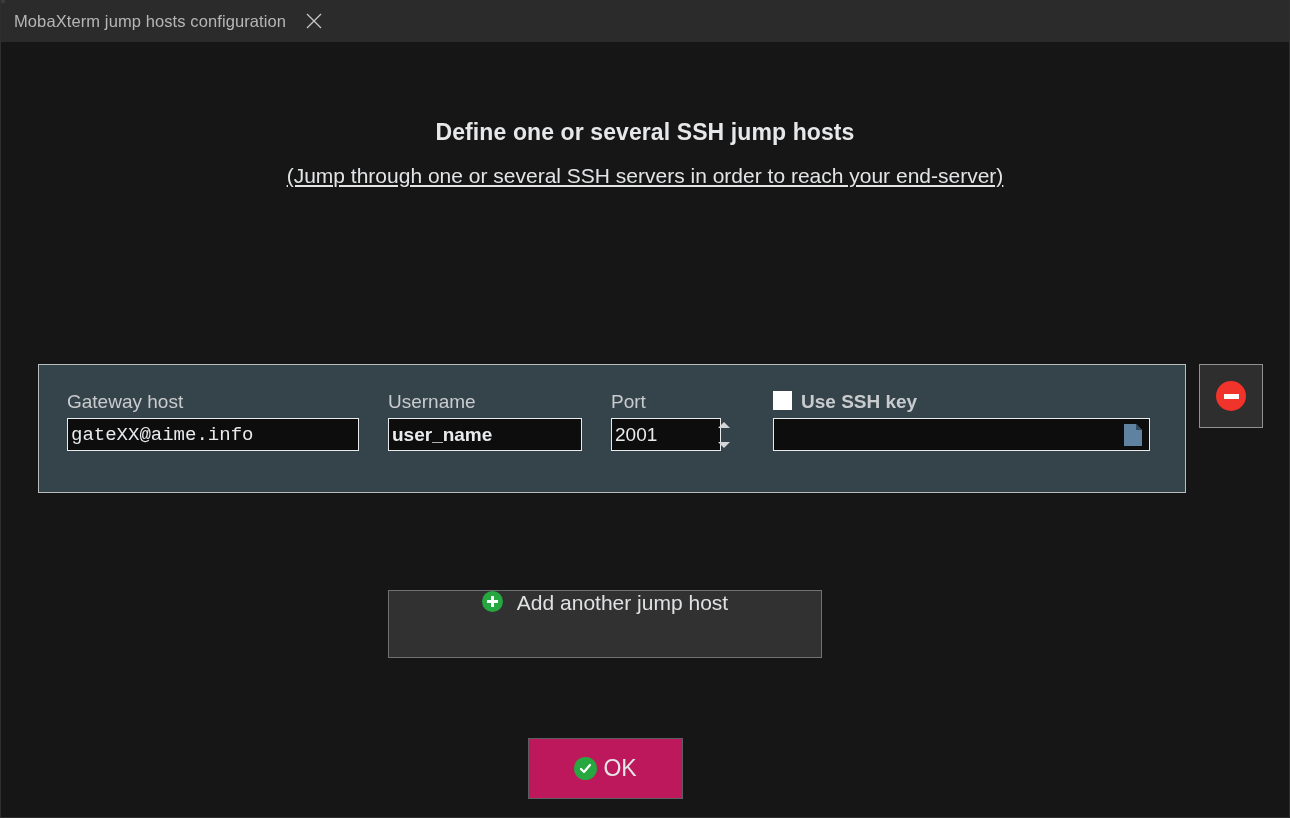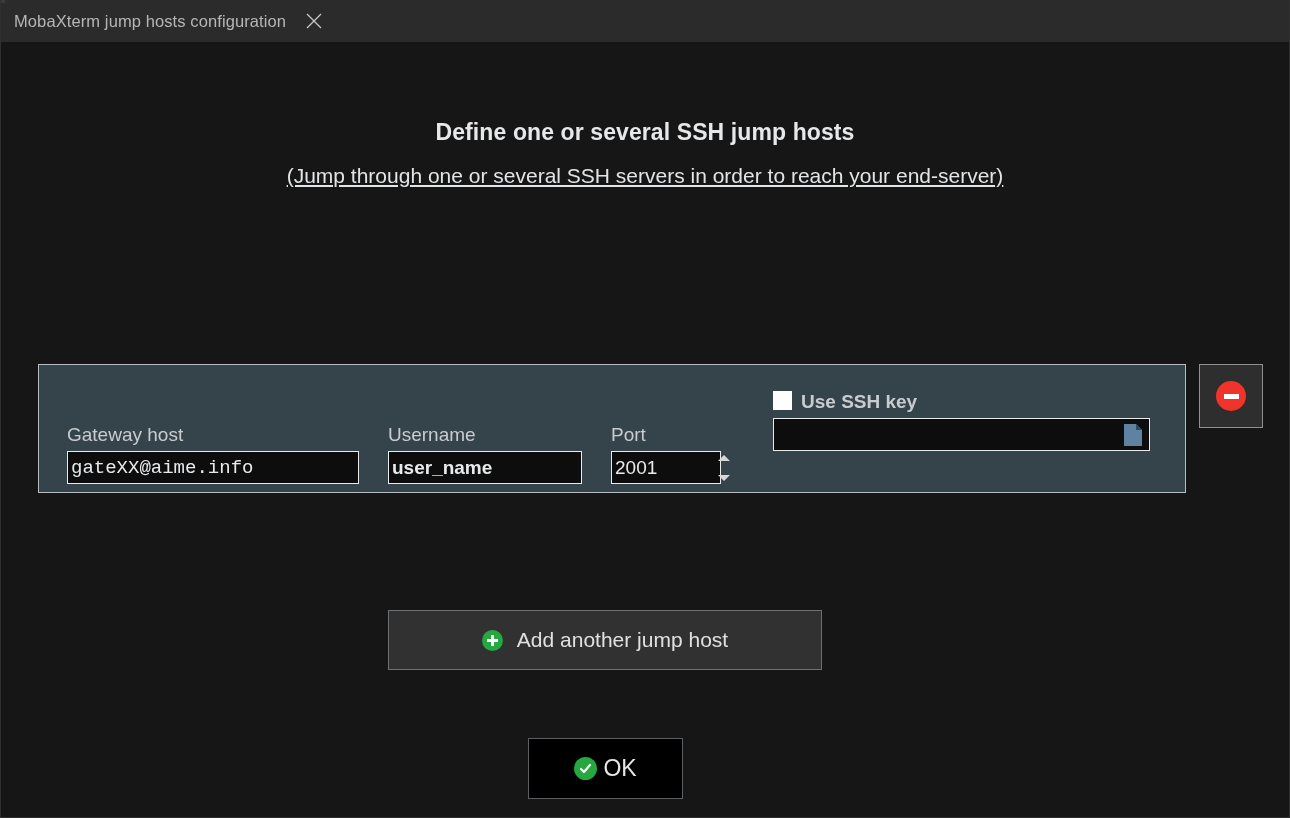--- a/index.html
+++ b/index.html
@@ -105,21 +105,20 @@
   }
   .field {
     display: flex;
     flex-direction: column;
   }
   .field-label {
     font-size: 19px;
     color: #c9ccce;
     margin-bottom: 5px;
     line-height: 22px;
-    margin-top: 33px;
   }
   .text-input {
     background: #0d0d0d;
     border: 1px solid #e9eaea;
     color: #e8eaec;
     font-family: "Liberation Sans", sans-serif;
     font-size: 19px;
     height: 33px;
     padding: 0 3px;
     outline: none;
@@ -207,26 +206,26 @@
     justify-content: center;
   }
   .minus-bar {
     width: 15px; height: 5px;
     background: #ffffff;
   }
 
   
   .add-btn {
     position: absolute;
-    left: 387px; top: 568px;
-    width: 434px; height: 60px;
+    left: 387px; top: 548px;
+    width: 434px; height: 68px;
     background: #313131;
     border: 1px solid #6e7173;
     display: flex;
-    align-items: center;
+    align-items: flex-start;
     justify-content: center;
     cursor: pointer;
     color: #dfe1e3;
     font-size: 21px;
   }
   .plus-circle {
     width: 21px; height: 21px;
     border-radius: 50%;
     background: #27a73f;
     display: flex;
@@ -241,21 +240,21 @@
     position: absolute;
     background: #ffffff;
   }
   .plus-circle:before { width: 11px; height: 3px; }
   .plus-circle:after { width: 3px; height: 11px; }
 
   .ok-btn {
     position: absolute;
     left: 527px; top: 696px;
     width: 155px; height: 61px;
-    background: #000000;
+    background: #be185d;
     border: 1px solid #5c5f61;
     display: flex;
     align-items: center;
     justify-content: center;
     cursor: pointer;
     color: #e4e6e8;
     font-size: 23px;
   }
   .check-circle {
     width: 23px; height: 23px;

